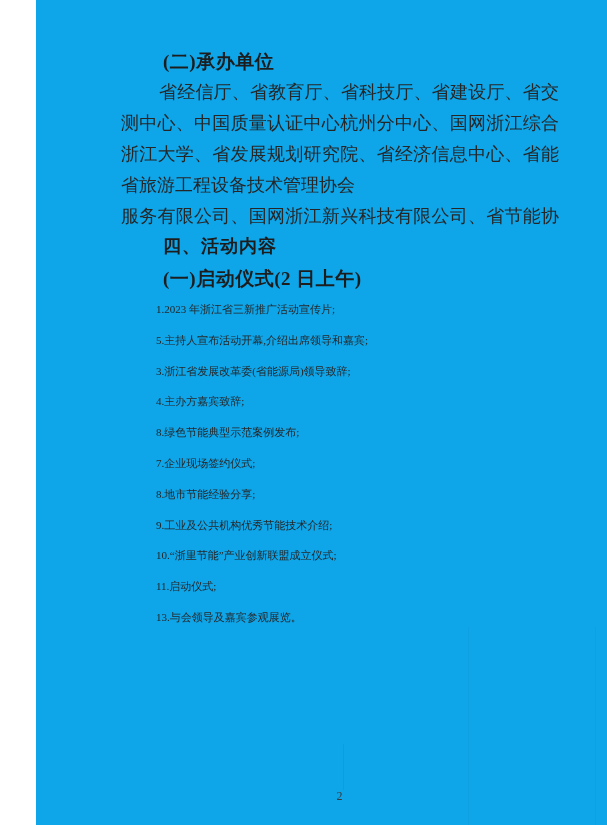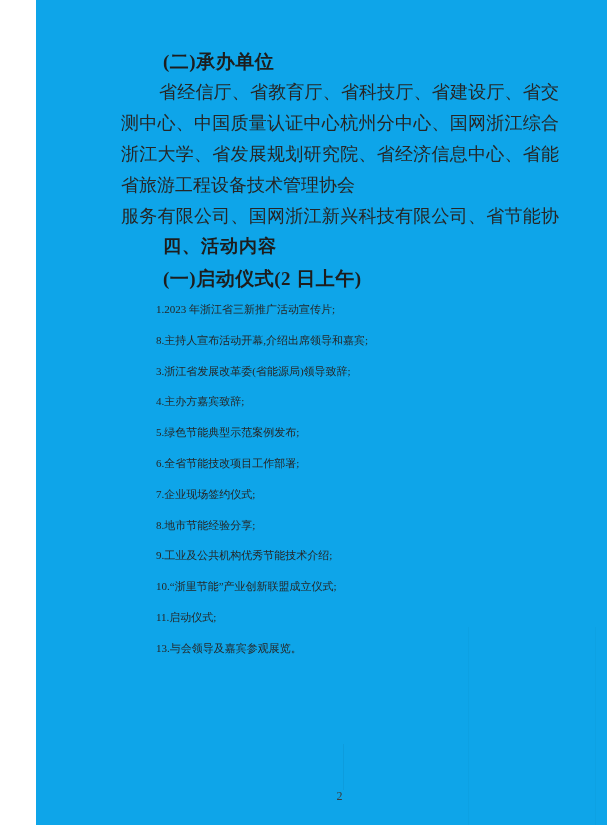--- a/index.html
+++ b/index.html
@@ -95,25 +95,24 @@
       <div class="pline">省旅游工程设备技术管理协会</div>
       <div class="pline just">服务有限公司、国网浙江新兴科技有限公司、省节能协会、</div>
     </div>
 
     <div class="heading heading-hei">四、活动内容</div>
 
     <div class="heading heading-kai">(一)启动仪式(2 日上午)</div>
 
     <div>
       <div class="agenda-item">1.2023 年浙江省三新推广活动宣传片;</div>
-      <div class="agenda-item">8.主持人宣布活动开幕,介绍出席领导和嘉宾;</div>
+      <div class="agenda-item">5.主持人宣布活动开幕,介绍出席领导和嘉宾;</div>
       <div class="agenda-item">3.浙江省发展改革委(省能源局)领导致辞;</div>
       <div class="agenda-item">4.主办方嘉宾致辞;</div>
-      <div class="agenda-item">5.绿色节能典型示范案例发布;</div>
-      <div class="agenda-item">6.全省节能技改项目工作部署;</div>
+      <div class="agenda-item">8.绿色节能典型示范案例发布;</div>
       <div class="agenda-item">7.企业现场签约仪式;</div>
       <div class="agenda-item">8.地市节能经验分享;</div>
       <div class="agenda-item">9.工业及公共机构优秀节能技术介绍;</div>
       <div class="agenda-item">10.“浙里节能”产业创新联盟成立仪式;</div>
       <div class="agenda-item">11.启动仪式;</div>
       <div class="agenda-item">13.与会领导及嘉宾参观展览。</div>
     </div>
 
   </div>
 

